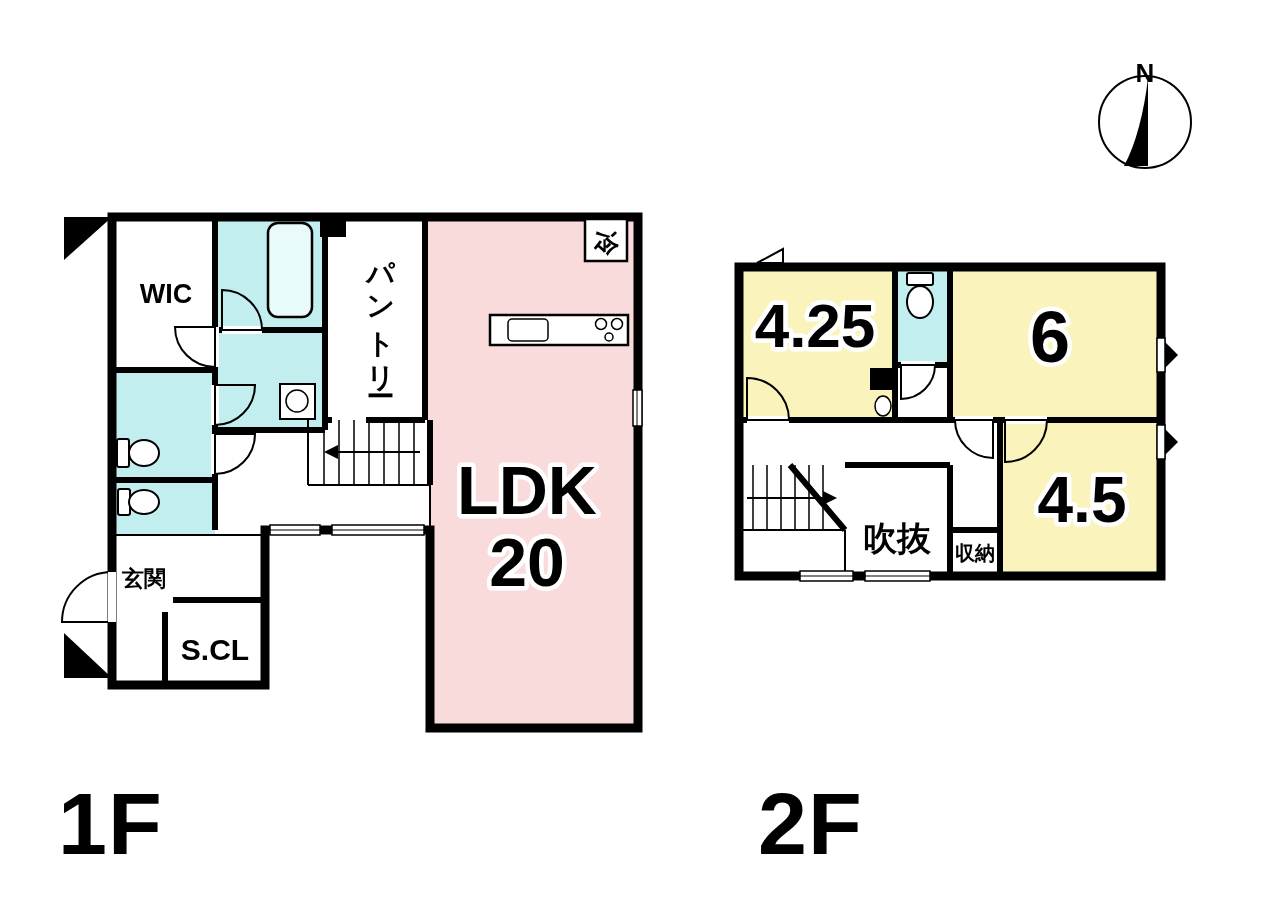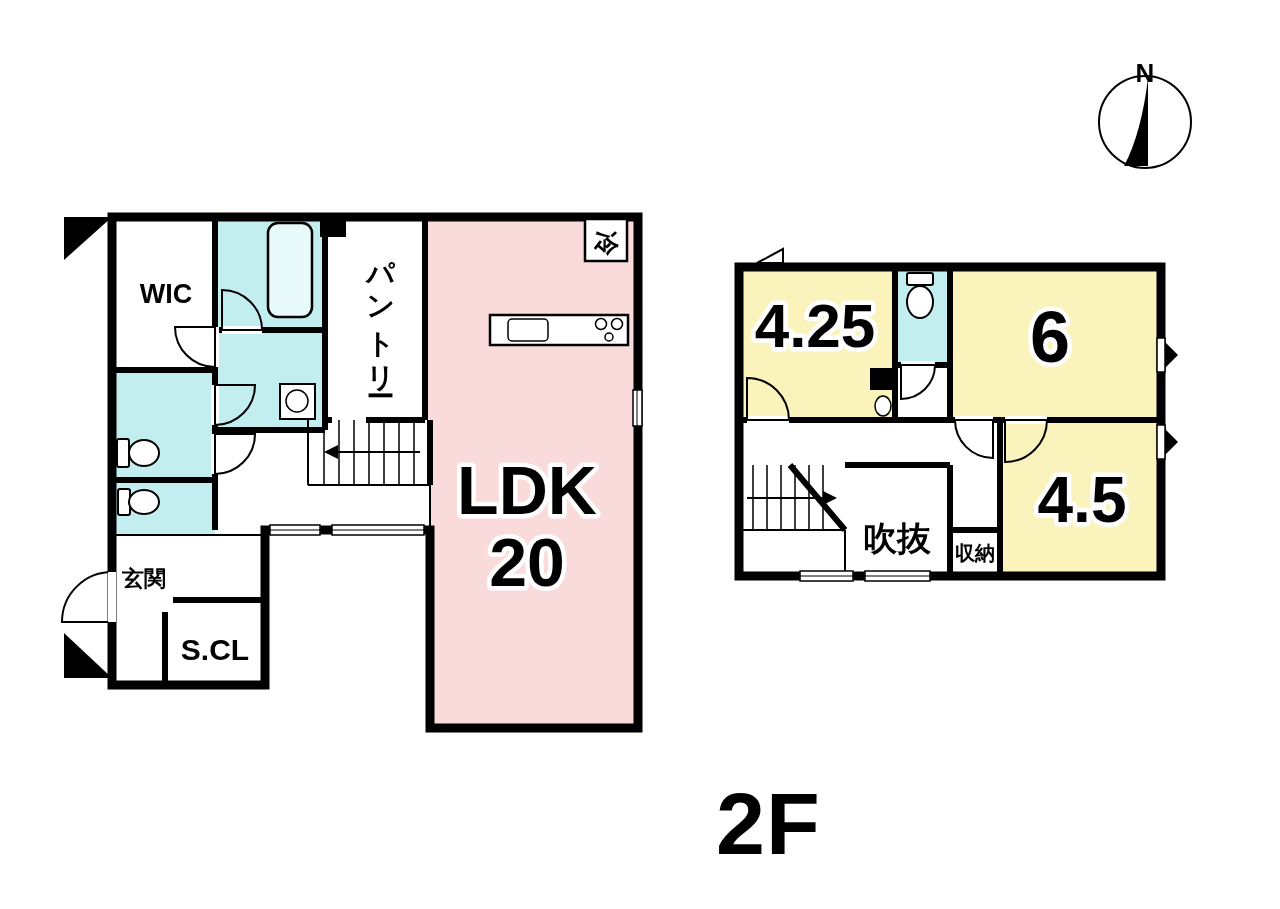--- a/index.html
+++ b/index.html
@@ -155,15 +155,16 @@
     <text x="166" y="304" font-size="34" text-anchor="middle">吹抜</text>
     <text x="244" y="314" font-size="20" text-anchor="middle">収納</text>
   </svg>
 
   <svg class="abs" style="left:1088px;top:48px" width="115" height="125" viewBox="0 0 115 125">
     <circle cx="57" cy="74" r="46" fill="none" stroke="#000" stroke-width="2"></circle>
     <text x="57" y="34" font-size="26" text-anchor="middle">N</text>
     <path d="M60,30 L60,118 L36,118 C48,96 56,64 60,30 Z" fill="#000"></path>
   </svg>
 
-  <div class="floor-label" style="left:716px;top:780px">2F</div>
+  <div class="floor-label" style="left:58px;top:780px">1F</div>
+  <div class="floor-label" style="left:758px;top:780px">2F</div>
 
 </div>
 
 </body></html>

